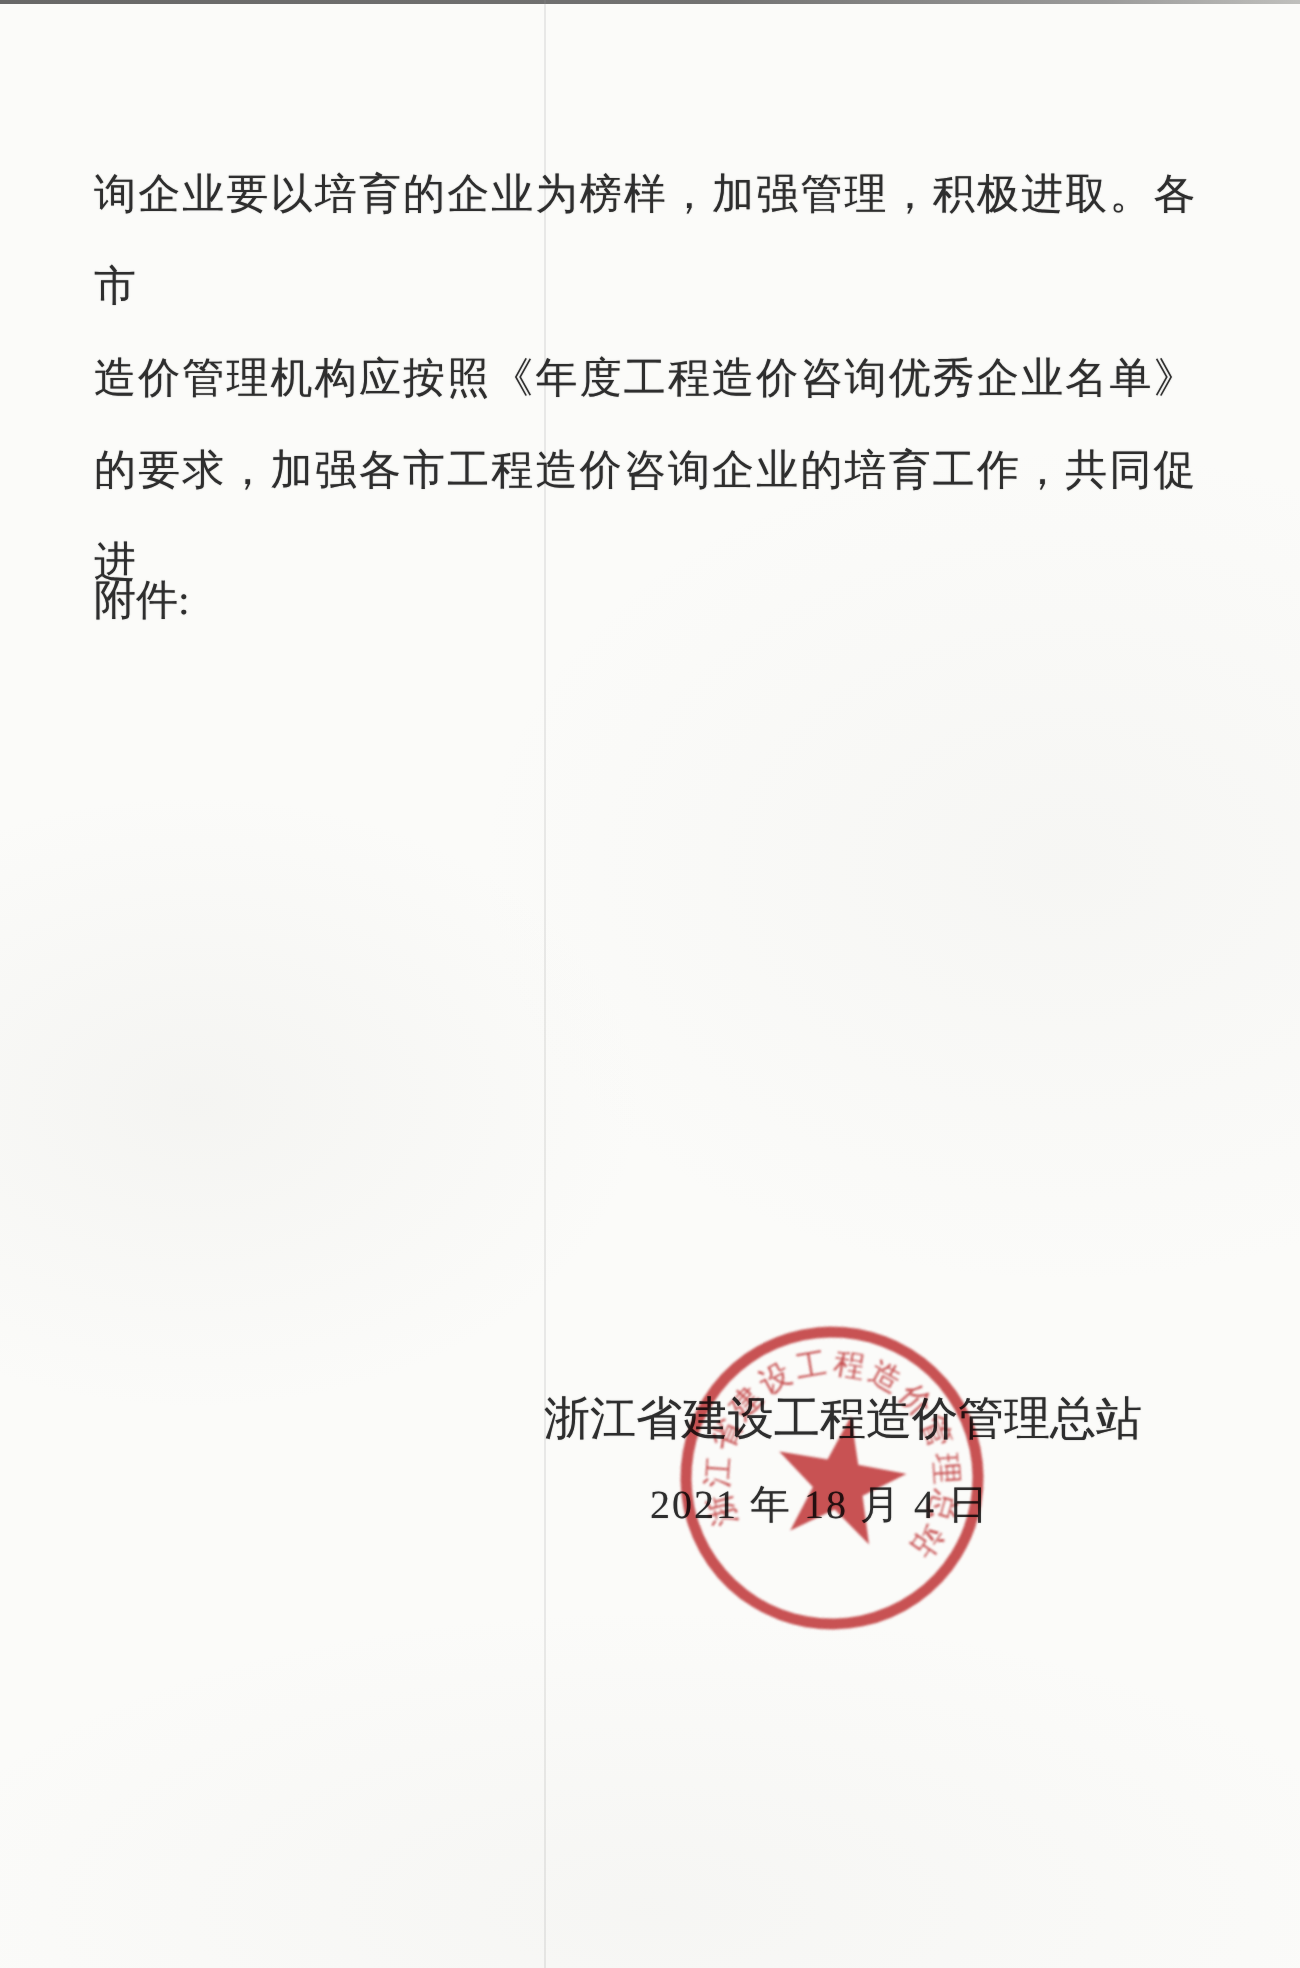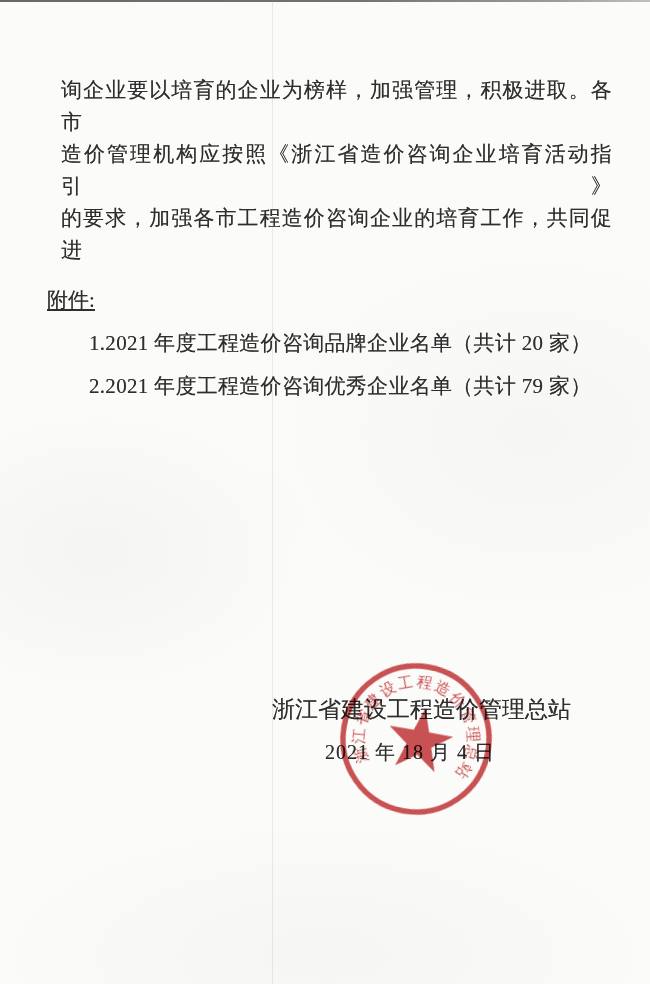--- a/index.html
+++ b/index.html
@@ -24,32 +24,30 @@
     background: linear-gradient(to right, #4e4e4e 0%, #5a5a5a 55%, #8a8a8a 85%, #b5b5b2 100%);
     opacity: 0.85;
   }
   .crease {
     position: absolute; top: 0; left: 272px;
     width: 1px; height: 984px;
     background: rgba(150,150,148,0.18);
   }
   .body-text {
     position: absolute; left: 47px; top: 74px; width: 551px;
-    font-size: 21px; line-height: 32px;
+    font-size: 21px; line-height: 46px;
     letter-spacing: 0.2px;
     text-shadow: 0 0 0.6px rgba(40,40,40,0.55);
-    margin-left: 14px;
   }
   .body-text .line { width: 551px; }
   .body-text .line.fill { text-align: justify; text-align-last: justify; }
   .attach-label {
     position: absolute; left: 47px; top: 279px;
     font-size: 21px; line-height: 42.7px;
     text-shadow: 0 0 0.6px rgba(40,40,40,0.55);
-    text-decoration: underline;
   }
   .attach-items {
     position: absolute; left: 89px; top: 322px;
     font-size: 21px; line-height: 42.7px;
     letter-spacing: 0.3px;
     text-shadow: 0 0 0.6px rgba(40,40,40,0.55);
   }
   .sig-org {
     position: absolute; left: 272px; top: 694px;
     font-size: 23px; letter-spacing: 0px;
@@ -70,30 +68,26 @@
 </head>
 <body>
 
 <div class="page">
 
   <div class="scan-topline"></div>
   <div class="crease"></div>
 
   <div class="body-text">
     <div class="line fill">询企业要以培育的企业为榜样，加强管理，积极进取。各市</div>
-    <div class="line fill">造价管理机构应按照《浙江省造价咨询企业培育活动指引》</div>
+    <div class="line fill">造价管理机构应按照《年度工程造价咨询优秀企业名单》</div>
     <div class="line fill">的要求，加强各市工程造价咨询企业的培育工作，共同促进</div>
   </div>
 
   <div class="attach-label">附件:</div>
 
-  <div class="attach-items">
-    <div class="line">1.2021 年度工程造价咨询品牌企业名单（共计 20 家）</div>
-    <div class="line">2.2021 年度工程造价咨询优秀企业名单（共计 79 家）</div>
-  </div>
 
   <div class="sig-org">浙江省建设工程造价管理总站</div>
   <div class="sig-date">2021 年 18 月 4 日</div>
 
   <svg class="seal" viewBox="0 0 164 164" xmlns="http://www.w3.org/2000/svg">
     <defs>
       <filter id="sealBlur" x="-10%" y="-10%" width="120%" height="120%">
         <feGaussianBlur stdDeviation="0.45"></feGaussianBlur>
       </filter>
       <path id="sealArc" d="M 39.4 111.8 A 52 52 0 1 1 124.6 111.8" fill="none"></path>

